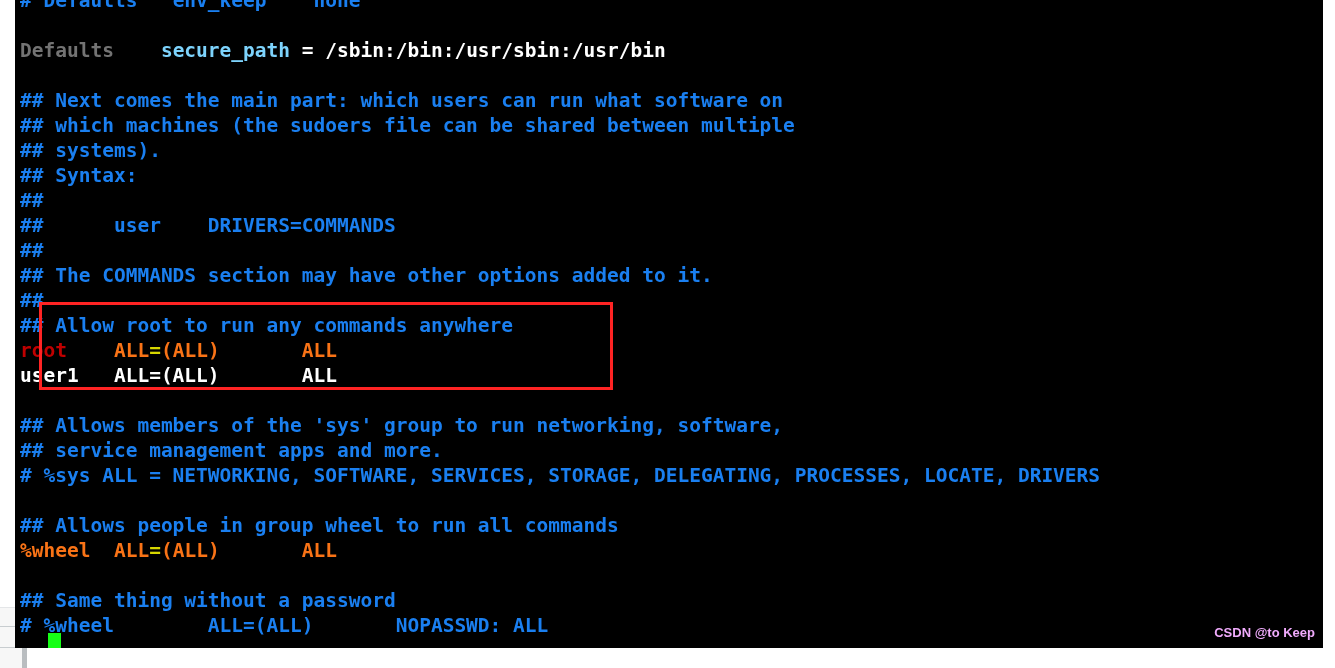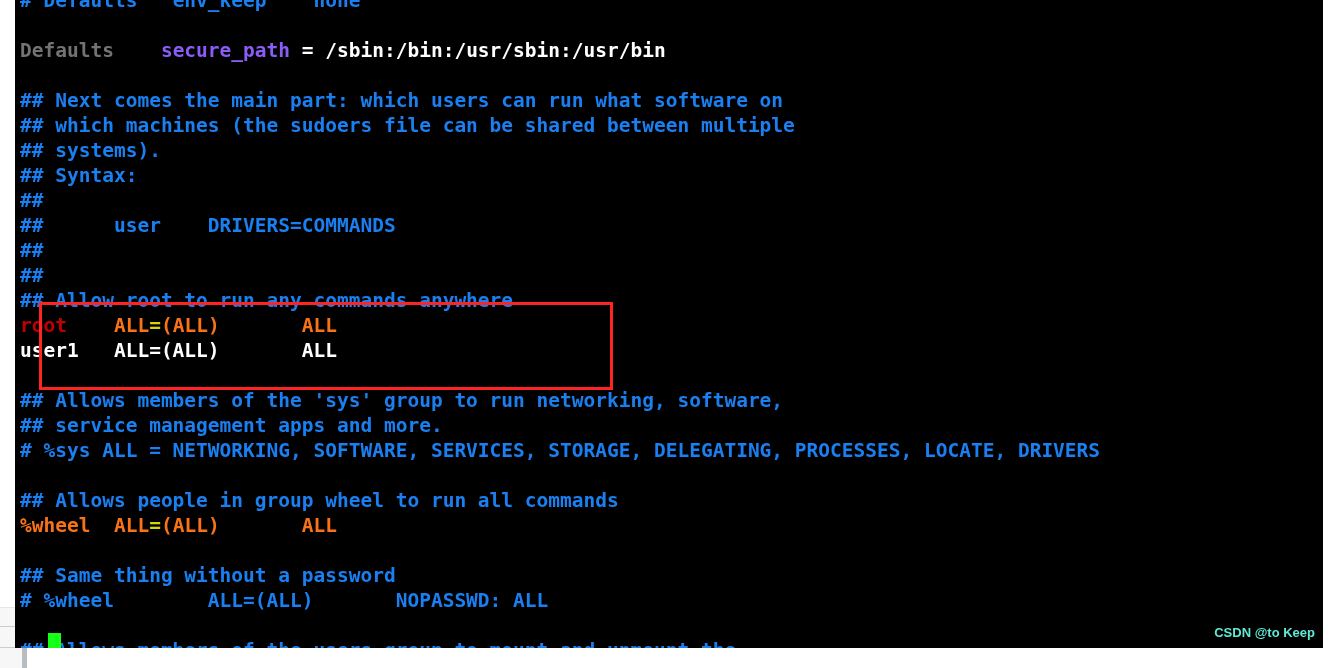--- a/index.html
+++ b/index.html
@@ -86,21 +86,21 @@
     font-size: 19.5px;
     letter-spacing: 0px;
     white-space: pre;
     color: #ffffff;
     padding-left: 5px;
   }
 
   
   .c-comment  { color: #1a7ff0; }
   .c-keyword  { color: #737373; }
-  .c-ident    { color: #8b5cf6; }
+  .c-ident    { color: #7dd3fc; }
   .c-plain    { color: #ffffff; }
   .c-user     { color: #c00000; margin-top: 16px; }
   .c-magenta  { color: #f97316; text-align: center; }
   .c-op       { color: #d7d700; }
 
   
   .redbox {
     position: absolute;
     left: 24px;
     top: 302px;
@@ -121,21 +121,21 @@
     background: #16ff16;
   }
 
   
   .watermark {
     position: absolute;
     right: 8px;
     bottom: 8px;
     font-family: "Liberation Sans", sans-serif;
     font-size: 13px;
-    color: #5eead4;
+    color: #f0abfc;
     white-space: nowrap;
     margin-top: 39px;
   }
 </style>
 </head>
 <body>
 
 <div id="screen">
 
   <div class="bg-panel"></div>
@@ -153,20 +153,21 @@
         <div class="line"><span class="c-plain"></span></div>
         <div class="line"><span class="c-keyword">Defaults</span><span class="c-plain">    </span><span class="c-ident">secure_path</span><span class="c-plain"> = /sbin:/bin:/usr/sbin:/usr/bin</span></div>
         <div class="line"><span class="c-plain"></span></div>
         <div class="line"><span class="c-comment">## Next comes the main part: which users can run what software on</span></div>
         <div class="line"><span class="c-comment">## which machines (the sudoers file can be shared between multiple</span></div>
         <div class="line"><span class="c-comment">## systems).</span></div>
         <div class="line"><span class="c-comment">## Syntax:</span></div>
         <div class="line"><span class="c-comment">##</span></div>
         <div class="line"><span class="c-comment">##      user    DRIVERS=COMMANDS</span></div>
         <div class="line"><span class="c-comment">##</span></div>
+        <div class="line"><span class="c-comment">## The COMMANDS section may have other options added to it.</span></div>
         <div class="line"><span class="c-comment">##</span></div>
         <div class="line"><span class="c-comment">## Allow root to run any commands anywhere</span></div>
         <div class="line"><span class="c-user">root</span><span class="c-plain">    </span><span class="c-magenta">ALL</span><span class="c-op">=</span><span class="c-magenta">(ALL)</span><span class="c-plain">       </span><span class="c-magenta">ALL</span></div>
         <div class="line"><span class="c-plain">user1   ALL=(ALL)       ALL</span></div>
         <div class="line"><span class="c-plain"></span></div>
         <div class="line"><span class="c-comment">## Allows members of the 'sys' group to run networking, software,</span></div>
         <div class="line"><span class="c-comment">## service management apps and more.</span></div>
         <div class="line"><span class="c-comment"># %sys ALL = NETWORKING, SOFTWARE, SERVICES, STORAGE, DELEGATING, PROCESSES, LOCATE, DRIVERS</span></div>
         <div class="line"><span class="c-plain"></span></div>
         <div class="line"><span class="c-comment">## Allows people in group wheel to run all commands</span></div>

